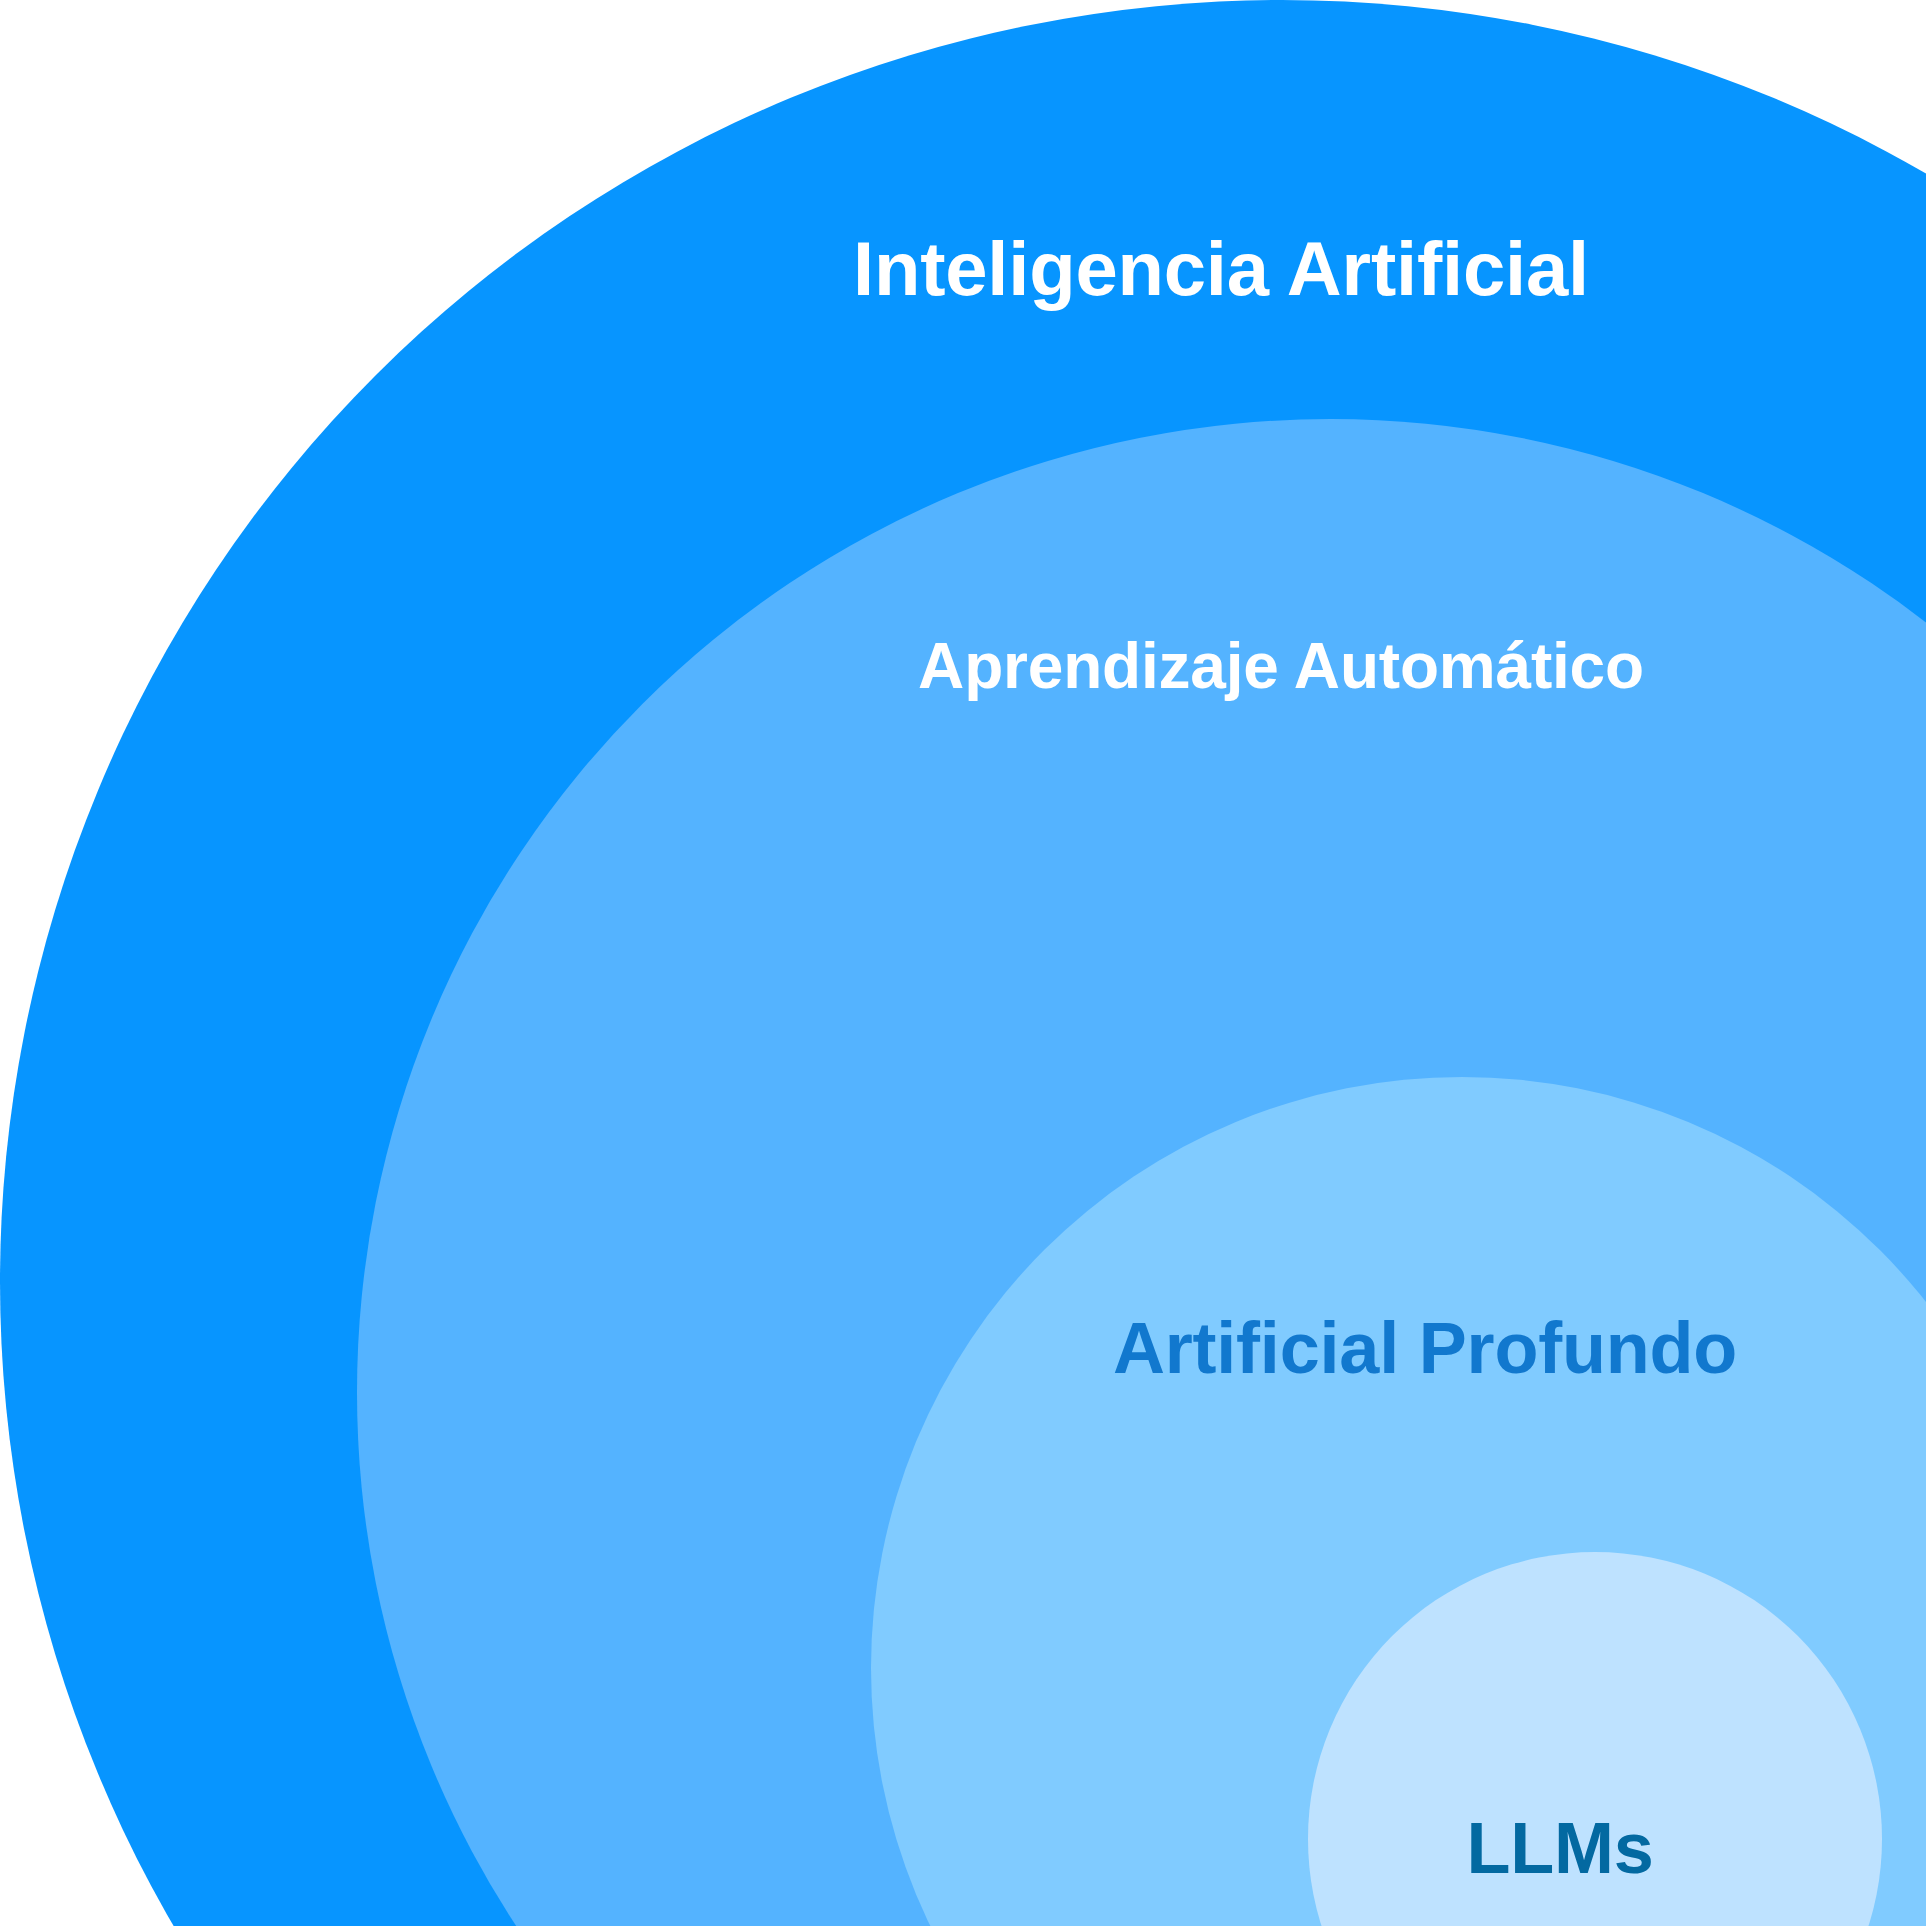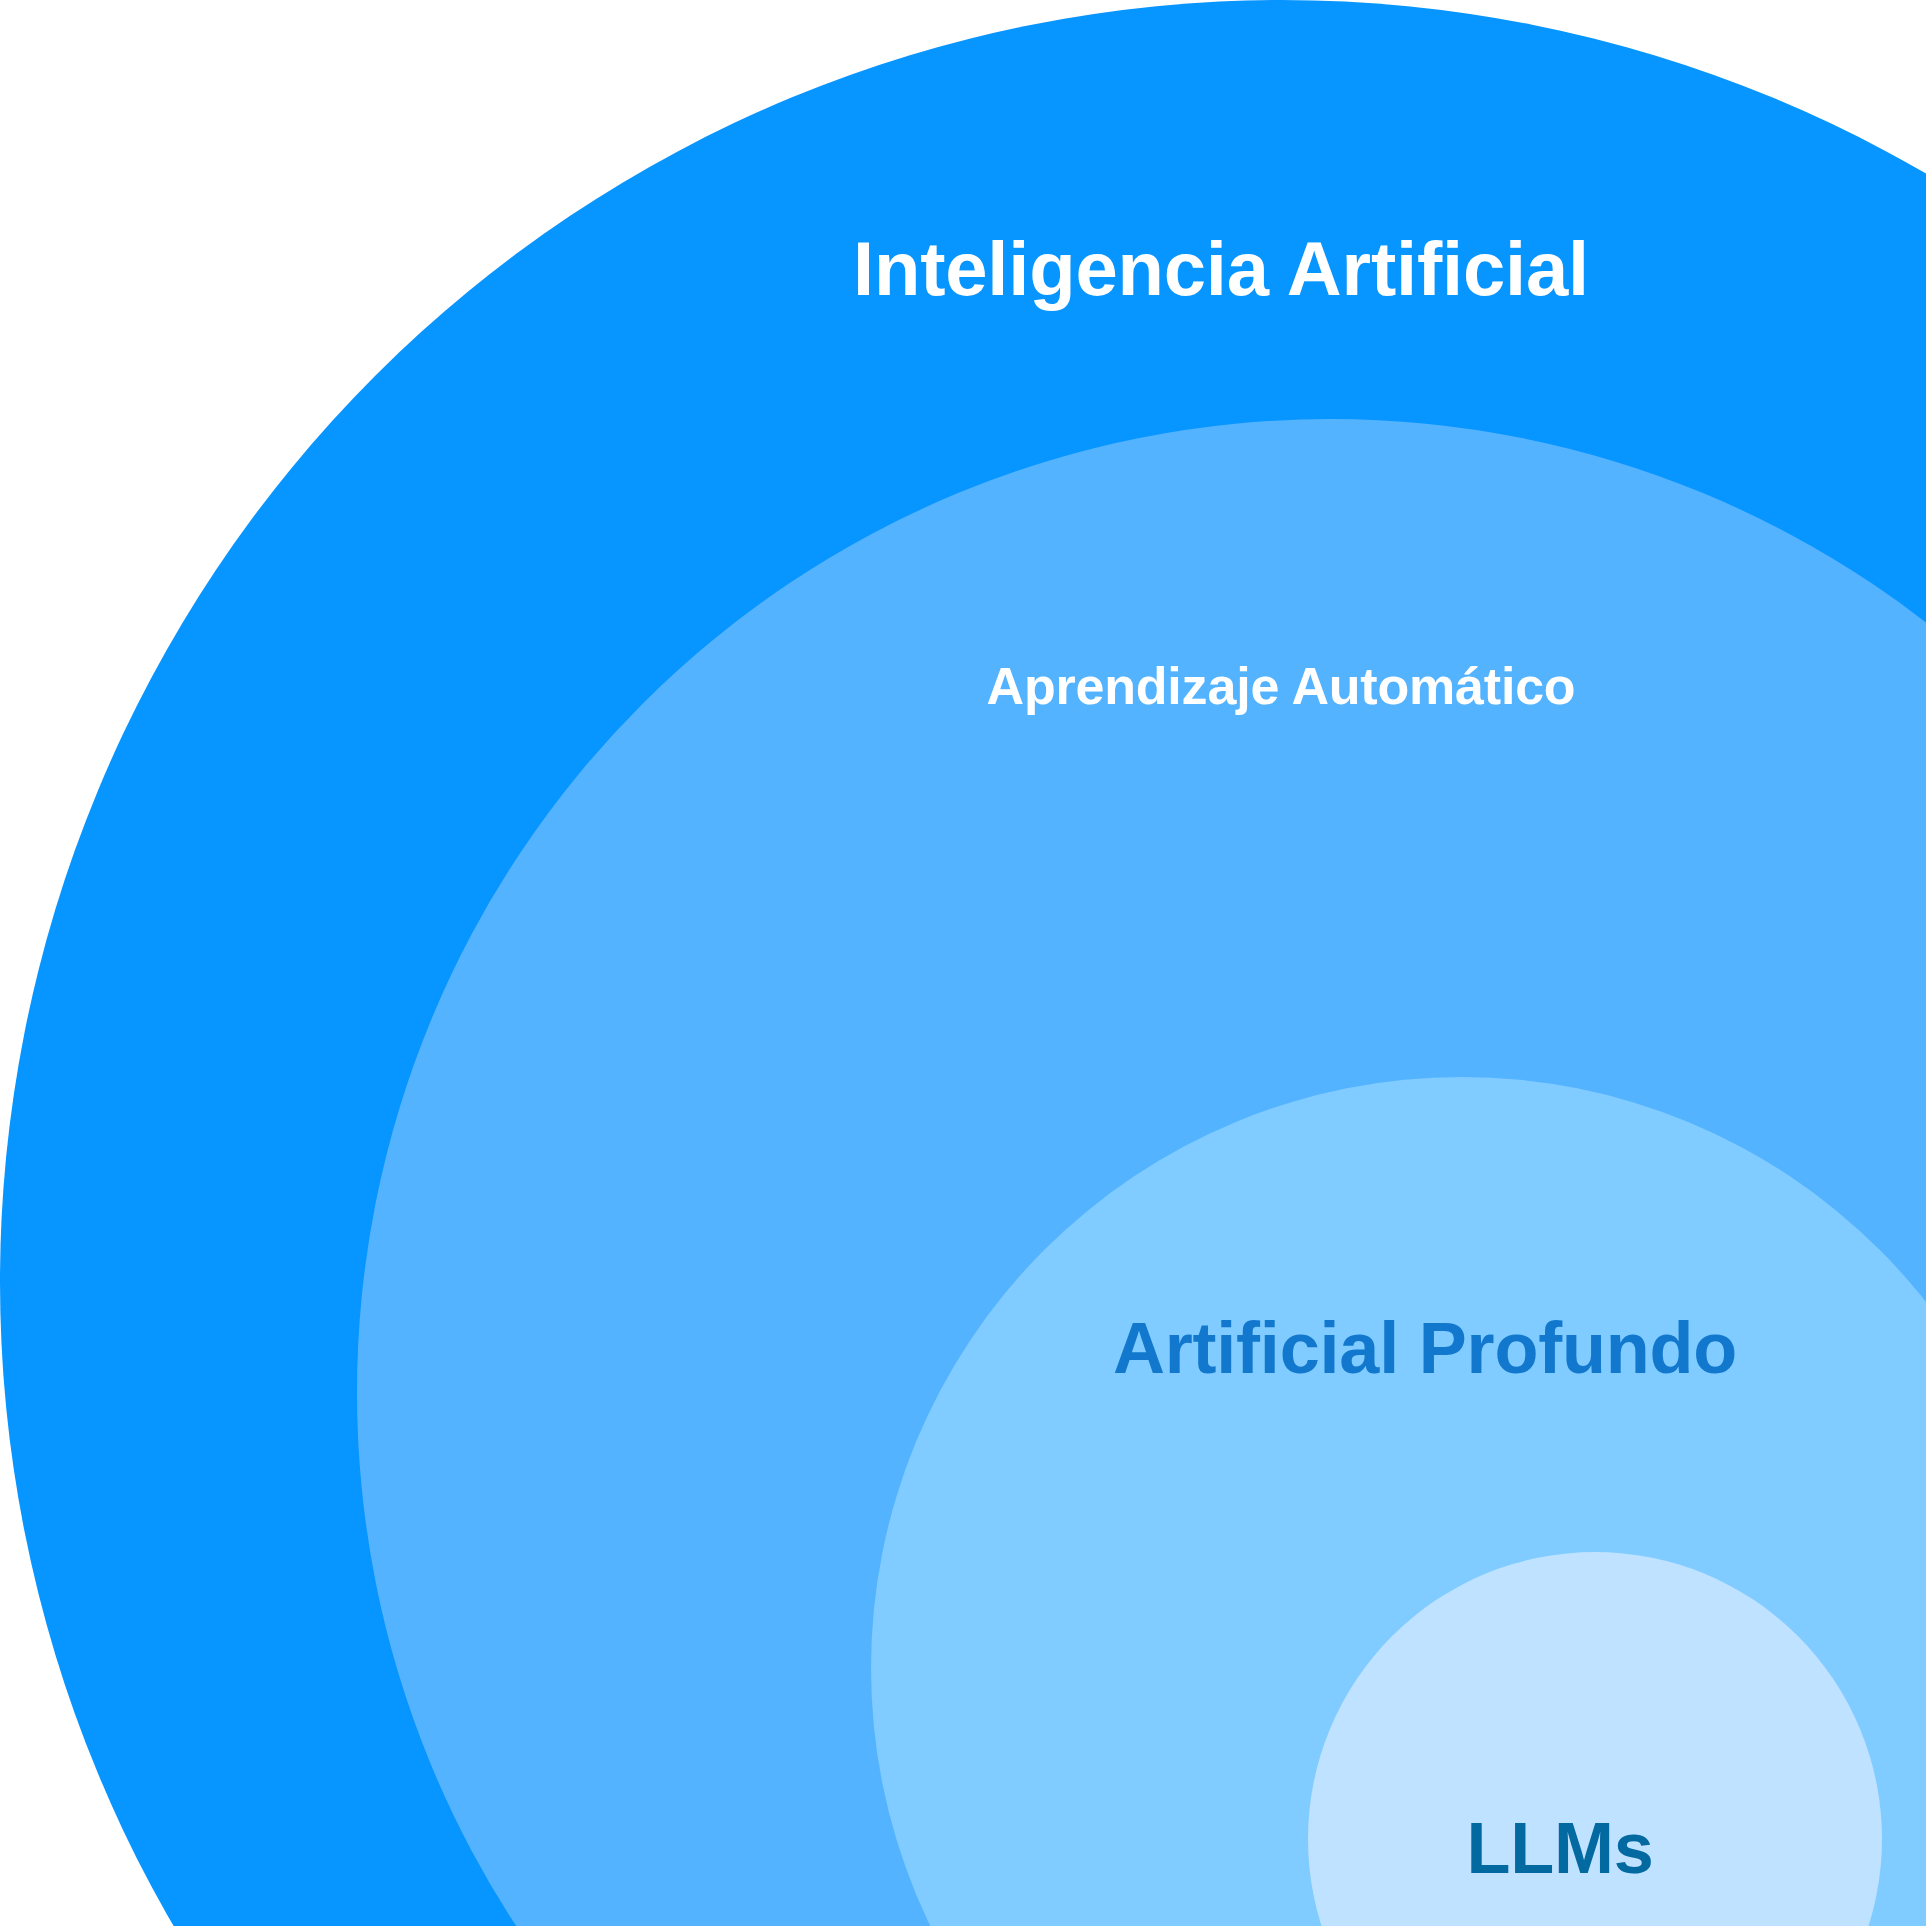--- a/index.html
+++ b/index.html
@@ -59,22 +59,22 @@
     line-height: 1;
   }
   #label-ai {
     left: 1213px;
     top: 231px;
     font-size: 76px;
     margin-left: 8px;
   }
   #label-ml {
     left: 1281px;
-    top: 660px;
-    font-size: 52px;
+    top: 634px;
+    font-size: 64px;
   }
   #label-dl {
     left: 1425px;
     top: 1312px;
     font-size: 72px;
   }
   #label-llm {
     left: 1560px;
     top: 1812px;
     font-size: 72px;

